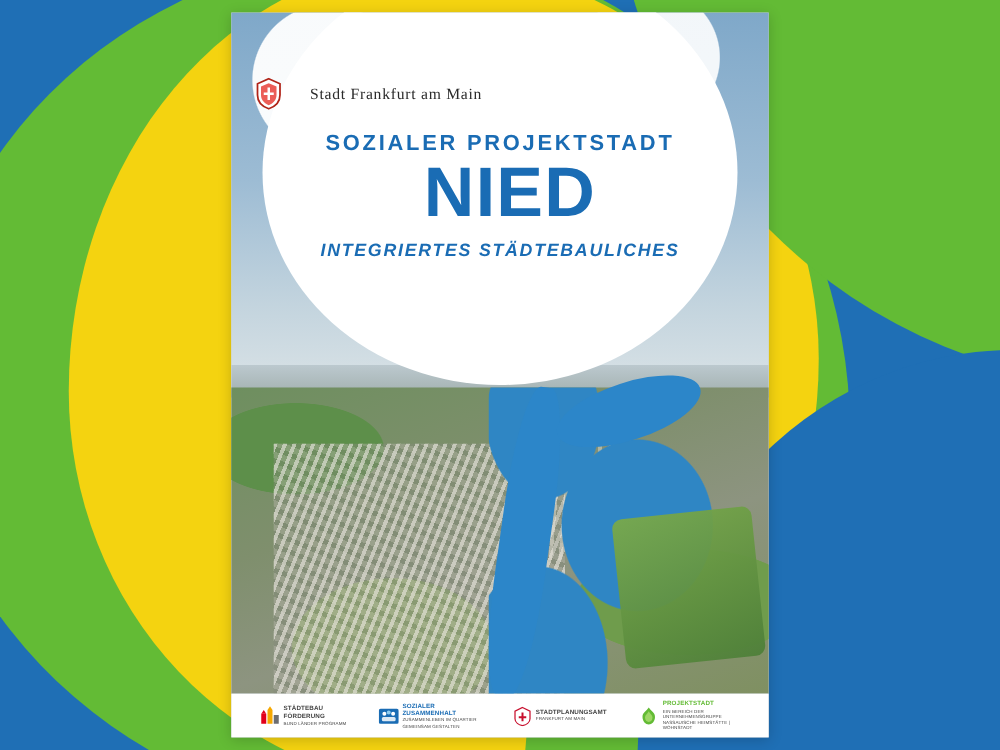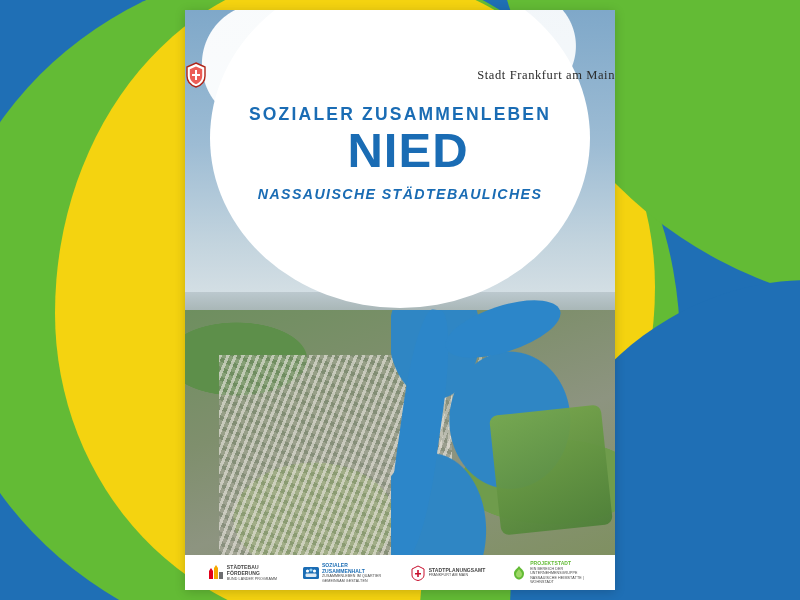--- a/index.html
+++ b/index.html
@@ -206,23 +206,24 @@
     position: absolute;
     left: 0;
     top: 52px;
     width: 430px;
     text-align: center;
   }
 
   .city-logo {
     display: flex;
     align-items: center;
-    justify-content: space-between;
-    gap: 8px;
+    justify-content: flex-start;
+    gap: 22px;
     margin-bottom: 16px;
+    padding-left: 19px;
   }
   .crest {
     width: 22px;
     height: 26px;
   }
   .city-logo-text {
     font-family: "Liberation Serif", serif;
     font-size: 12.5px;
     letter-spacing: 0.6px;
     color: #2a2a2a;
@@ -230,21 +231,21 @@
   }
 
   .kicker {
     font-size: 17.5px;
     font-weight: bold;
     letter-spacing: 2.2px;
     color: #1a6cb4;
     margin-bottom: 2px;
   }
   .big-title {
-    font-size: 49px;
+    font-size: 56px;
     font-weight: bold;
     letter-spacing: 1px;
     color: #1a6cb4;
     line-height: 0.96;
     margin: 2px 0 10px 16px;
   }
   .subtitle {
     font-size: 14.2px;
     font-style: italic;
     font-weight: bold;
@@ -321,24 +322,24 @@
 
       <div class="city-logo">
         <svg class="crest" viewBox="0 0 22 26">
           <path d="M11 1 L20 5 V14 C20 20 15.5 23.5 11 25 C6.5 23.5 2 20 2 14 V5 Z" fill="#ffffff" stroke="#b02418" stroke-width="1.4"></path>
           <path d="M11 4.5 L17.2 7.2 V14 C17.2 18.3 14 21 11 22.2 C8 21 4.8 18.3 4.8 14 V7.2 Z" fill="#e8413a" opacity="0.85"></path>
           <path d="M7 12 h8 v2 h-8 z M10 8 h2 v10 h-2 z" fill="#ffffff"></path>
         </svg>
         <span class="city-logo-text">Stadt Frankfurt am Main</span>
       </div>
 
-      <div class="kicker">SOZIALER ZUSAMMENLEBEN</div>
+      <div class="kicker">SOZIALER PROJEKTSTADT</div>
       <div class="big-title">NIED</div>
       <div class="subtitle">
-        <div>NASSAUISCHE STÄDTEBAULICHES</div>
+        <div>INTEGRIERTES STÄDTEBAULICHES</div>
       </div>
     </div>
 
     <div class="footer-bar">
 
       <div class="logo-item">
         <svg class="logo-mark" viewBox="0 0 16 16">
           <rect x="1" y="7" width="4" height="8" fill="#e2001a"></rect>
           <rect x="6" y="4" width="4" height="11" fill="#f6a800"></rect>
           <rect x="11" y="8" width="4" height="7" fill="#6d6e71"></rect>

